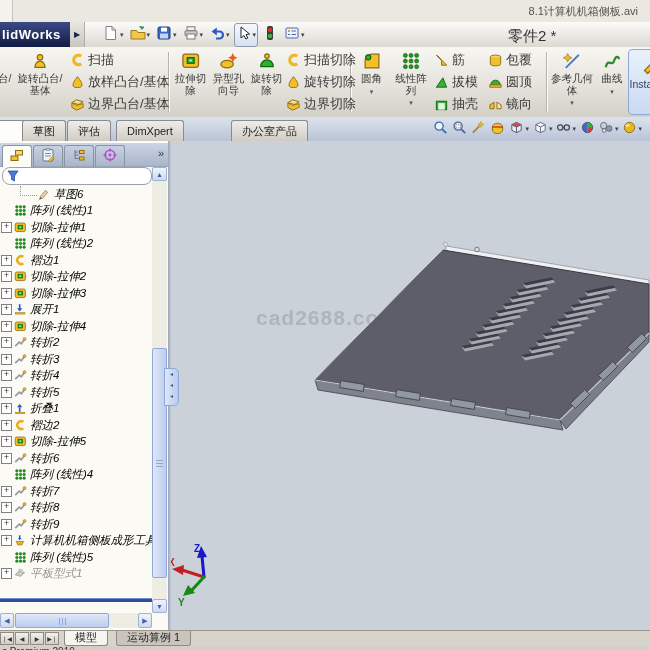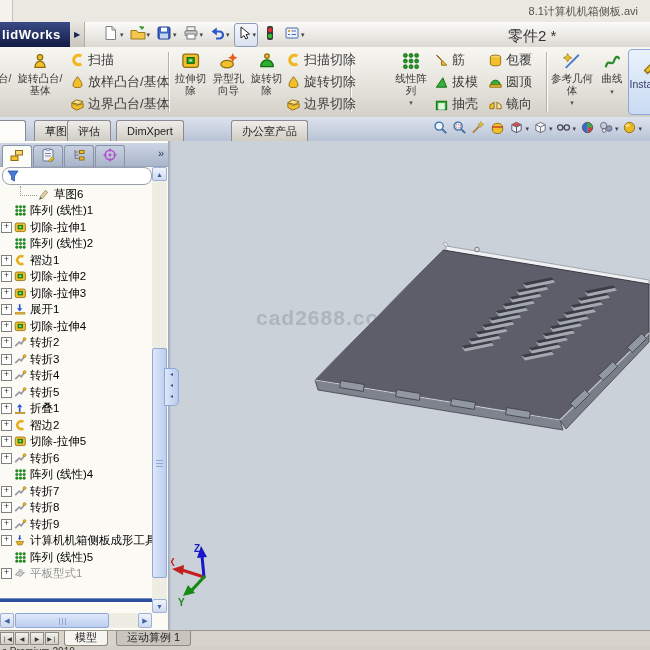--- a/index.html
+++ b/index.html
@@ -43,21 +43,21 @@
   .hudbtn .dd{font-size:7px;color:#445;margin-left:1px;}
   
   #main{left:0;top:141px;width:650px;height:489px;}
   #panel{position:absolute;left:0;top:0;width:168px;height:489px;background:#fbfaf4;}
   #panel-tabs{position:absolute;left:0;top:2px;width:168px;height:23px;background:linear-gradient(#ccd5e4,#a9b5ca);border-bottom:1px solid #9aa5ba;}
   .ptab{position:absolute;top:2px;width:28px;height:21px;border:1px solid #8a94a8;border-bottom:none;border-radius:3px 3px 0 0;
         background:linear-gradient(#dfe5ef,#becad e);display:flex;align-items:center;justify-content:center;}
   .ptab.active{background:#fdfdf8;}
   #ptab-more{position:absolute;right:4px;top:4px;font-size:11px;color:#2c3a55;}
   #filter{position:absolute;left:2px;top:26px;width:148px;height:16px;background:#fff;border:1px solid #9aa0ad;border-radius:8px;display:flex;align-items:center;}
-  #tree{position:absolute;left:0;top:45px;width:152px;height:414px;overflow:hidden;}
+  #tree{position:absolute;left:0;top:45px;width:152px;height:414px;overflow:hidden;font-style:italic;}
   .titem{position:relative;height:16.5px;display:flex;align-items:center;white-space:nowrap;font-size:11.5px;color:#000;}
   .titem .plus{position:absolute;left:1px;width:9px;height:9px;background:#fff;border:1px solid #808080;
       font-size:9px;line-height:7px;text-align:center;color:#333;}
   .titem .tic{position:absolute;left:14px;display:flex;}
   .titem .tlabel{position:absolute;left:30px;}
   .titem.gray .tlabel{color:#969696;}
   .titem.child .tic{left:38px}.titem.child .tlabel{left:54px}
   .connector{position:absolute;left:20px;top:0;width:16px;height:9px;border-left:1px dotted #9a9a9a;border-bottom:1px dotted #9a9a9a;}
   #rollback{position:absolute;left:0px;top:457px;width:152px;height:3px;background:#2d4e9e;border-top:1px solid #6f8cc8;}
   
@@ -233,20 +233,24 @@
         <div class="rib-row">
           <span class="ric">
             <svg width="15" height="15" viewBox="0 0 16 16">
               <path d="M2 6 l5 -3 7 2 -5 3 z" fill="#f7e08a" stroke="#8f6c12"></path>
               <path d="M2 6 l5 3 7 -2 v4 l-7 3 -5 -3 z" fill="#f3c02c" stroke="#8f6c12"></path>
             </svg>
           </span>
           <span>边界切除</span>
         </div>
       </div>
+      <div class="rib-large" style="left: 354px; width: 35px;"><div class="ric"><svg width="20" height="20" viewBox="0 0 16 16">
+            <path d="M2.5 13.5 V7 A5.5 5.5 0 0 1 8 2.5 h5.5 v11 z" fill="#f3c02c" stroke="#8f6c12"></path>
+            <circle cx="5" cy="5" r="2" fill="#3aae3a" stroke="#0c6c0c"></circle>
+          </svg></div><span>圆角</span><span class="dd">▾</span></div>
       <div class="rib-large" style="left: 391px; width: 40px;"><div class="ric"><svg width="20" height="20" viewBox="0 0 16 16">
             <g fill="#1f9a1f" stroke="#0a5a0a" stroke-width="0.5">
               <circle cx="3.5" cy="3.5" r="1.6"></circle>
               <circle cx="3.5" cy="8" r="1.6"></circle>
               <circle cx="3.5" cy="12.5" r="1.6"></circle>
               <circle cx="8" cy="3.5" r="1.6"></circle>
               <circle cx="8" cy="8" r="1.6"></circle>
               <circle cx="8" cy="12.5" r="1.6"></circle>
               <circle cx="12.5" cy="3.5" r="1.6"></circle>
               <circle cx="12.5" cy="8" r="1.6"></circle>
@@ -318,21 +322,21 @@
           </svg></div><span>曲线</span><span class="dd">▾</span></div>
       <div id="instant3d"><div style="margin-top:6px"><svg width="20" height="20" viewBox="0 0 16 16">
             <path d="M2 11.5 L8 5.5 l2.5 2.5 -6 6 z" fill="#e8c020" stroke="#8f6c12"></path>
             <path d="M9.5 4.5 l4.5 -2.5 -1.2 4.6 z" fill="#3a6ad0"></path>
           </svg></div><span>Instant3D</span></div>
     </div>
 
   <div id="tabrow" class="abs">
     <div class="ctab partial" style="left:-46px;width:50px;"></div>
     <div id="cmd-tabs">
-        <div class="ctab" style="left: 34px;">草图</div>
+        <div class="ctab" style="left: 22px;">草图</div>
         <div class="ctab" style="left: 67px;">评估</div>
         <div class="ctab" style="left: 116px;">DimXpert</div>
         <div class="ctab" style="left: 231px;">办公室产品</div>
       </div>
     <div id="hud">
         <div class="hudbtn">
           <span><svg width="15" height="15" viewBox="0 0 16 16">
               <circle cx="6.5" cy="6.5" r="4.3" fill="#eef4fb" stroke="#3a6ea5" stroke-width="1.4"></circle>
               <path d="M9.8 9.8 L14 14" stroke="#3a6ea5" stroke-width="2"></path>
             </svg></span>

